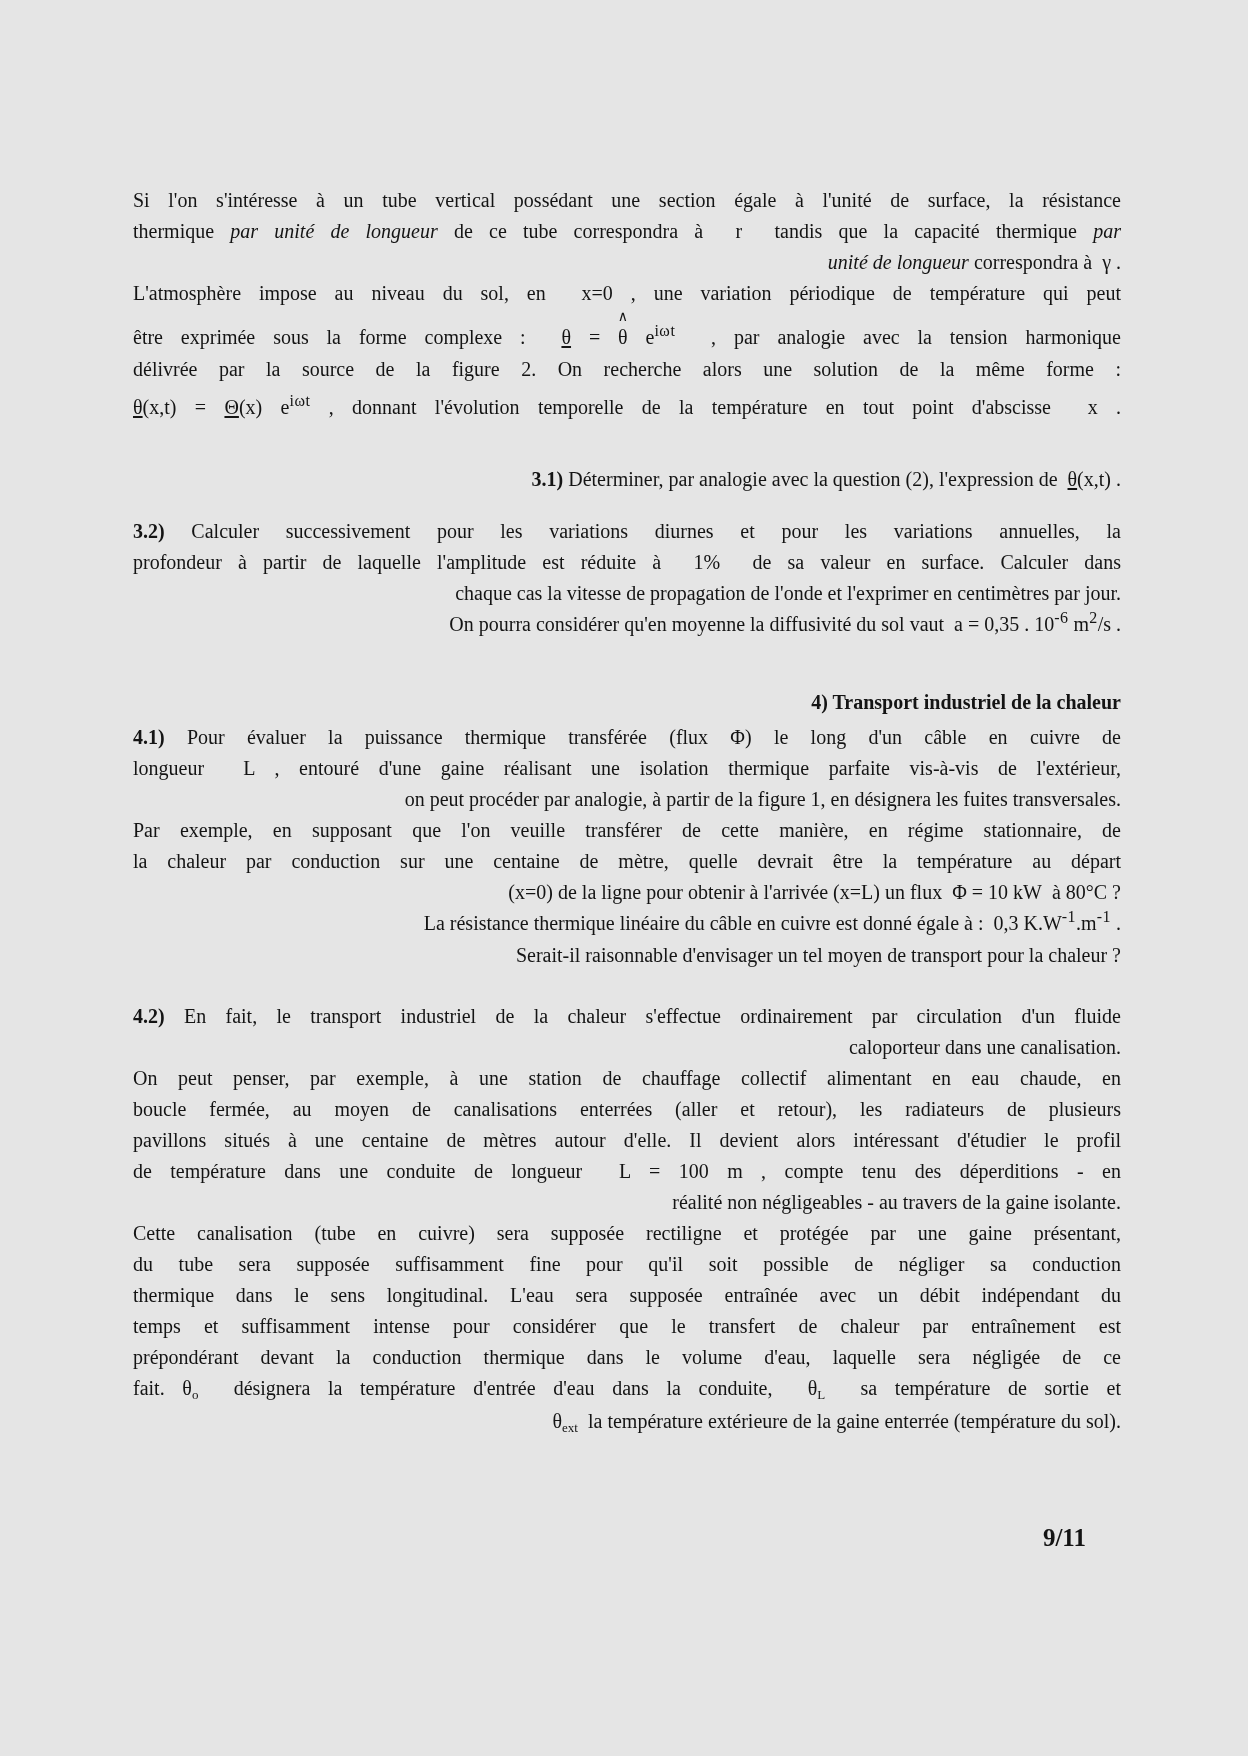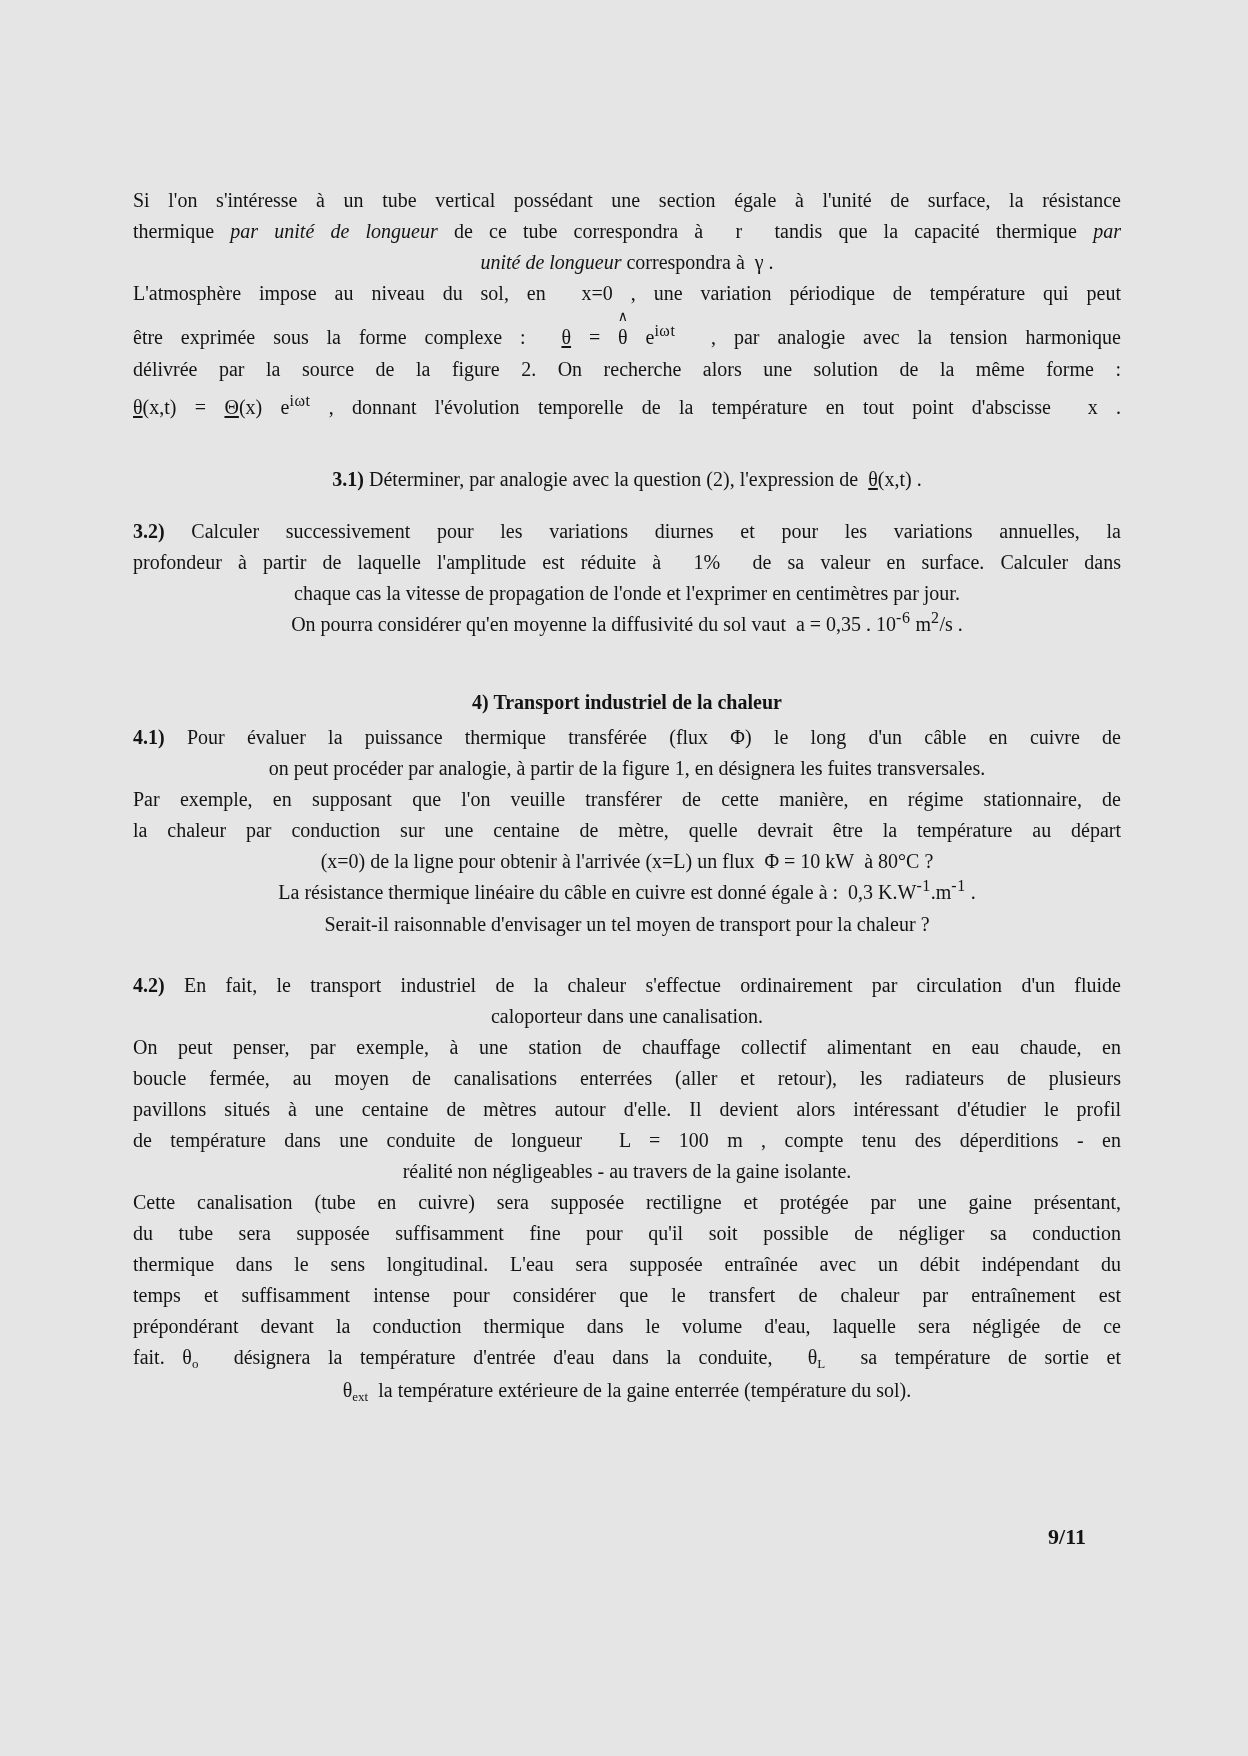--- a/index.html
+++ b/index.html
@@ -23,21 +23,21 @@
   .content {
     position: absolute;
     left: 133px;
     top: 185px;
     width: 988px;
   }
   .block { margin: 0; }
   .line {
     font-size: 20px;
     line-height: 31px;
-    text-align: center;
+    text-align: right;
     min-height: 31px;
   }
   
   .jl {
     text-align: justify;
     text-align-last: justify;
   }
   
   .bd { font-weight: bold; }
   .it { font-style: italic; }
@@ -60,21 +60,21 @@
   
   [data-name="question-3-1"]  { margin-top: 40px; }
   [data-name="question-3-2"]  { margin-top: 21px; }
   [data-name="section-4-heading"] { margin-top: 46px; }
   [data-name="question-4-1"]  { margin-top: 4px; }
   [data-name="question-4-2"]  { margin-top: 30px; }
   .footer {
     position: absolute;
     top: 1524px;
     right: 162px;
-    font-size: 22px;
+    font-size: 25px;
     font-weight: bold;
   }
 </style>
 </head>
 <body>
 
 <div class="page" data-name="document-page">
   <main class="content" data-name="document-content">
       <div class="block" data-name="intro-thermal-analogy-paragraph">
         <div class="line jl" data-name="text-line"><span data-name="text-segment">Si l'on s'intéresse à un tube vertical possédant une section égale à l'unité de surface, la résistance</span></div>
@@ -92,20 +92,21 @@
         <div class="line jl" data-name="text-line"><span class="bd" data-name="bold-text">3.2)</span><span data-name="text-segment"> Calculer successivement pour les variations diurnes et pour les variations annuelles, la</span></div>
         <div class="line jl" data-name="text-line"><span data-name="text-segment">profondeur à partir de laquelle l'amplitude est réduite à&nbsp; 1%&nbsp; de sa valeur en surface. Calculer dans</span></div>
         <div class="line" data-name="text-line"><span data-name="text-segment">chaque cas la vitesse de propagation de l'onde et l'exprimer en centimètres par jour.</span></div>
         <div class="line" data-name="text-line"><span data-name="text-segment">On pourra considérer qu'en moyenne la diffusivité du sol vaut&nbsp; a = 0,35 . 10</span><span class="sp" data-name="superscript">-6</span><span data-name="text-segment"> m</span><span class="sp" data-name="superscript">2</span><span data-name="text-segment">/s .</span></div>
       </div>
       <div class="block heading" data-name="section-4-heading">
         <div class="line" data-name="text-line"><span class="bd" data-name="bold-text">4) Transport industriel de la chaleur</span></div>
       </div>
       <div class="block" data-name="question-4-1">
         <div class="line jl" data-name="text-line"><span class="bd" data-name="bold-text">4.1)</span><span data-name="text-segment"> Pour évaluer la puissance thermique transférée (flux Φ) le long d'un câble en cuivre de</span></div>
+        <div class="line jl" data-name="text-line"><span data-name="text-segment">longueur&nbsp; L , entouré d'une gaine réalisant une isolation thermique parfaite vis-à-vis de l'extérieur,</span></div>
         <div class="line" data-name="text-line"><span data-name="text-segment">on peut procéder par analogie, à partir de la figure 1, en désignera les fuites transversales.</span></div>
         <div class="line jl" data-name="text-line"><span data-name="text-segment">Par exemple, en supposant que l'on veuille transférer de cette manière, en régime stationnaire, de</span></div>
         <div class="line jl" data-name="text-line"><span data-name="text-segment">la chaleur par conduction sur une centaine de mètre, quelle devrait être la température au départ</span></div>
         <div class="line" data-name="text-line"><span data-name="text-segment">(x=0) de la ligne pour obtenir à l'arrivée (x=L) un flux&nbsp; Φ = 10 kW&nbsp; à 80°C ?</span></div>
         <div class="line" data-name="text-line"><span data-name="text-segment">La résistance thermique linéaire du câble en cuivre est donné égale à :&nbsp; 0,3 K.W</span><span class="sp" data-name="superscript">-1</span><span data-name="text-segment">.m</span><span class="sp" data-name="superscript">-1</span><span data-name="text-segment"> .</span></div>
         <div class="line" data-name="text-line"><span data-name="text-segment">Serait-il raisonnable d'envisager un tel moyen de transport pour la chaleur ?</span></div>
       </div>
       <div class="block" data-name="question-4-2">
         <div class="line jl" data-name="text-line"><span class="bd" data-name="bold-text">4.2)</span><span data-name="text-segment"> En fait, le transport industriel de la chaleur s'effectue ordinairement par circulation d'un fluide</span></div>
         <div class="line" data-name="text-line"><span data-name="text-segment">caloporteur dans une canalisation.</span></div>

